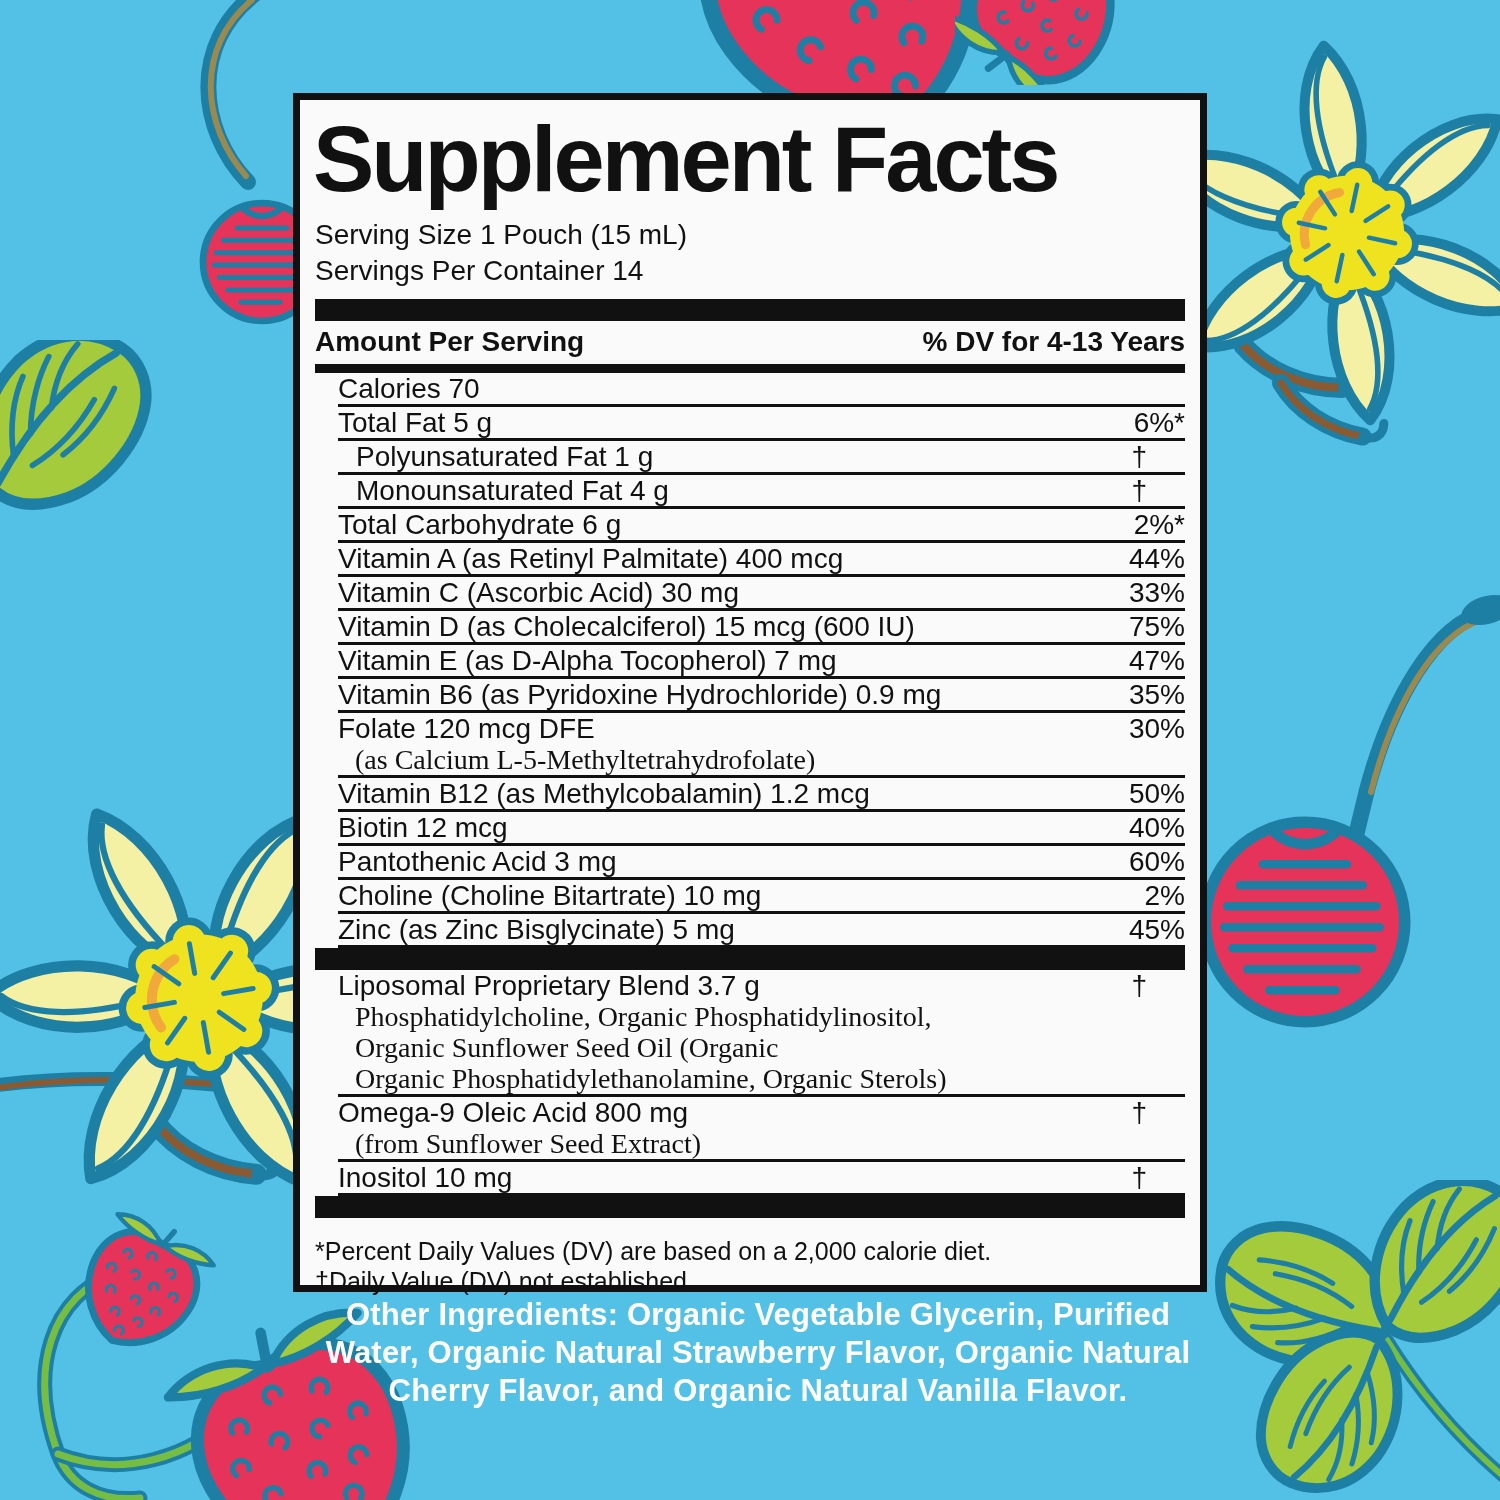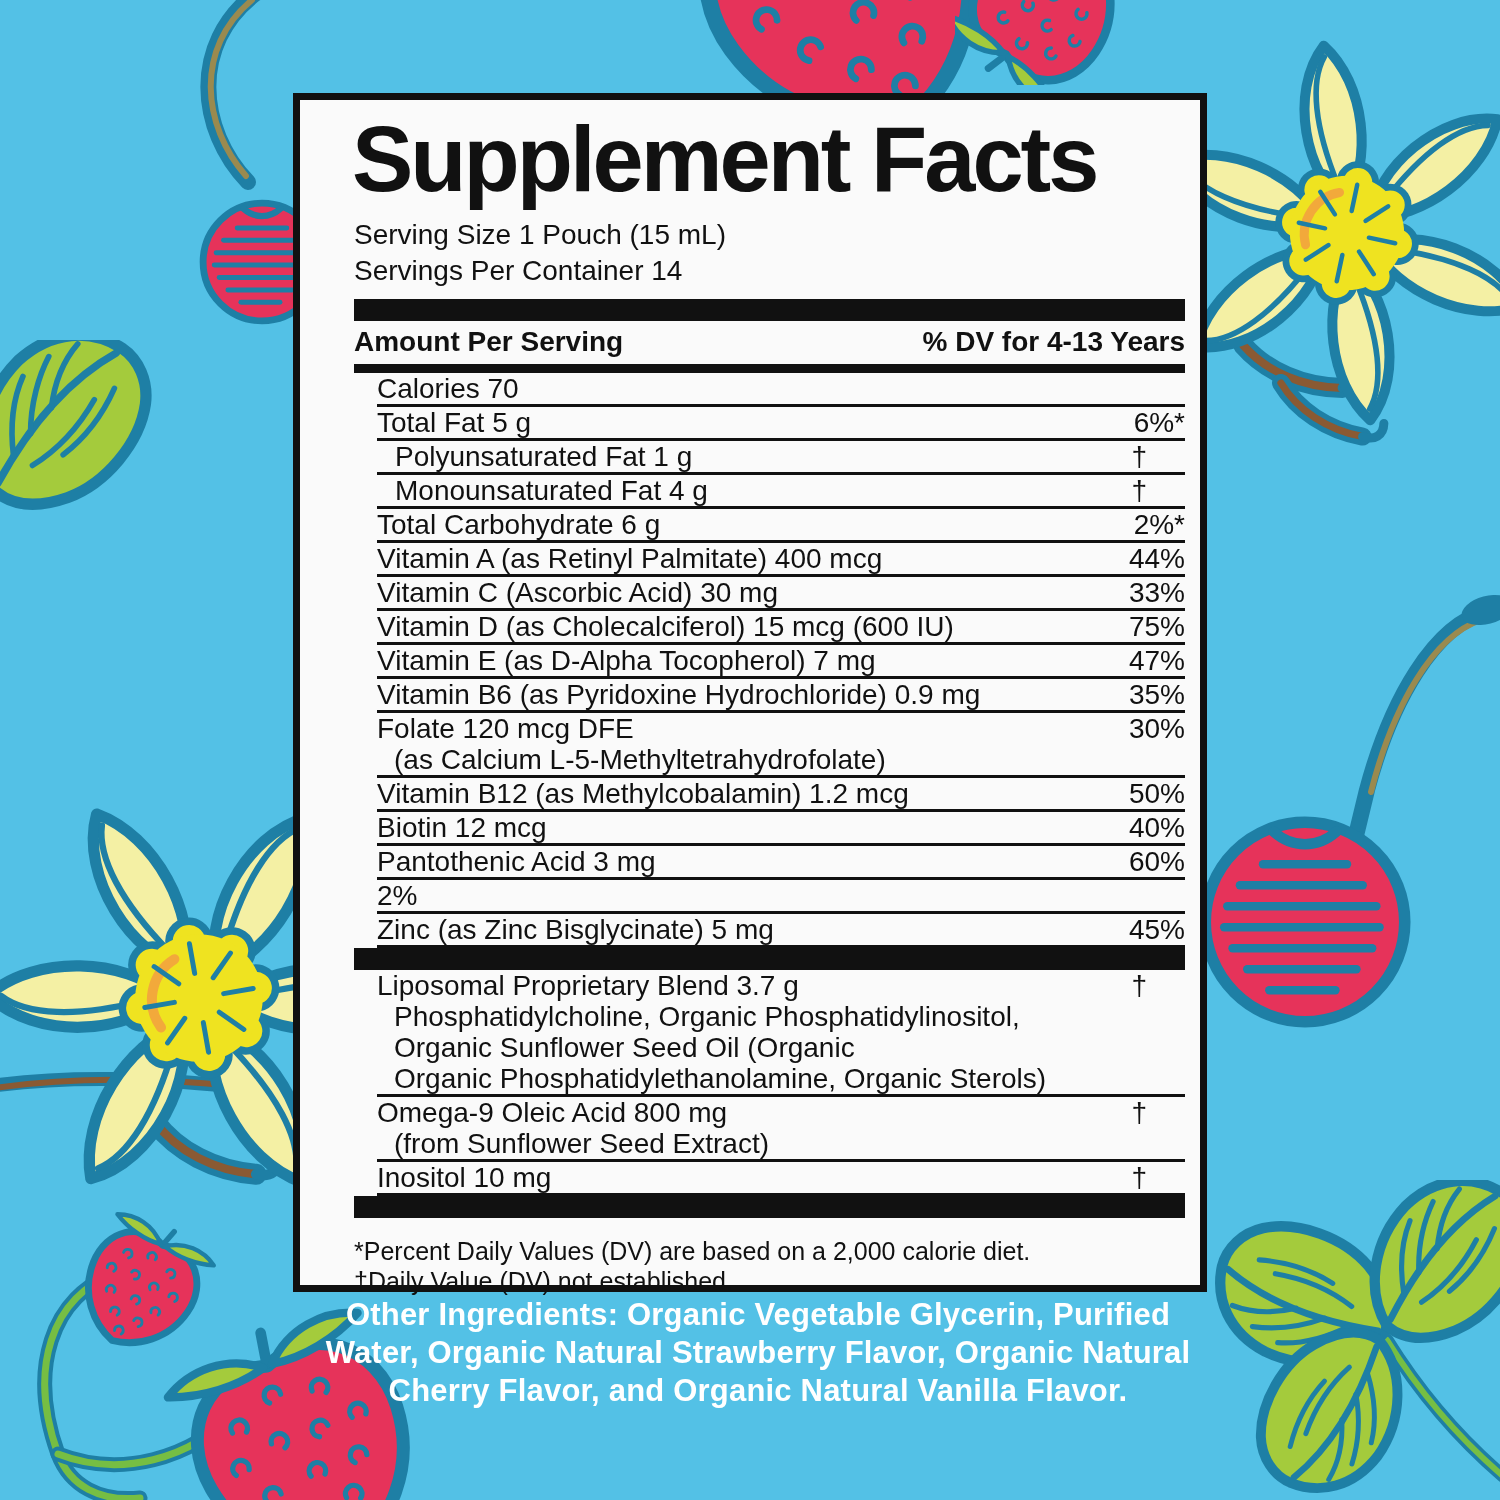--- a/index.html
+++ b/index.html
@@ -21,40 +21,39 @@
   .s-brown{stroke:var(--brown,#8A5A33);}
   .s-orange{stroke:var(--orange,#F2A93B);}
   .s-green2{stroke:var(--green,#76BE43);}
   .rnd{stroke-linecap:round;stroke-linejoin:round;}
 
   
   #panel{
     position:absolute;z-index:2;left:293px;top:93px;width:914px;height:1199px;
     box-sizing:border-box;background:var(--panel,#FAFAFA);
     border:7px solid var(--ink,#111);
-    padding-left:39px;
   }
   #panel .content{padding:0 15px;color:var(--ink,#111);}
   .title{
     font-size:92px;font-weight:700;letter-spacing:-3px;line-height:.95;
     margin:16px 0 0 -2px;white-space:nowrap;
   }
   .serv{font-size:28px;line-height:36px;margin-top:14px;}
   .bar{height:22px;background:var(--ink,#111);}
   .bar.b1{margin-top:10px;}
   .bar.thin{height:9px;}
   .hdr{display:flex;justify-content:space-between;align-items:center;
        font-weight:700;font-size:28px;padding:5px 0 6px;}
   .row-block{border-bottom:3px solid var(--ink,#111);font-size:28px;margin-left:23px;}
   .row-line{display:flex;justify-content:space-between;line-height:31px;}
   .row-line .lab{white-space:nowrap;}
   .row-line .lab.ind{padding-left:18px;}
   .row-line .val{white-space:nowrap;}
   .row-line .val.dag{margin-right:38px;}
-  .sub{line-height:31px;padding-left:17px;white-space:nowrap;}
+  .sub{line-height:31px;padding-left:17px;white-space:nowrap;font-family:Liberation Serif, serif;}
   .fnotes{margin-top:18px;font-size:25px;line-height:30px;}
   
   #otheringr{
     position:absolute;z-index:2;left:16px;right:0;top:1296px;text-align:center;
     color:var(--white,#FFF);font-weight:700;font-size:31px;line-height:38px;
     letter-spacing:.2px;
   }
 </style>
 </head>
 <body>
@@ -298,20 +297,21 @@
             </div>
           </div>
           <div class="row-block">
             <div class="row-line">
               <span class="lab">Pantothenic Acid 3 mg</span>
               <span class="val">60%</span>
             </div>
           </div>
           <div class="row-block">
             <div class="row-line">
+              <span class="lab">Choline (Choline Bitartrate) 10 mg</span>
               <span class="val">2%</span>
             </div>
           </div>
           <div class="row-block">
             <div class="row-line">
               <span class="lab">Zinc (as Zinc Bisglycinate) 5 mg</span>
               <span class="val">45%</span>
             </div>
           </div>
           <div class="bar"></div>

